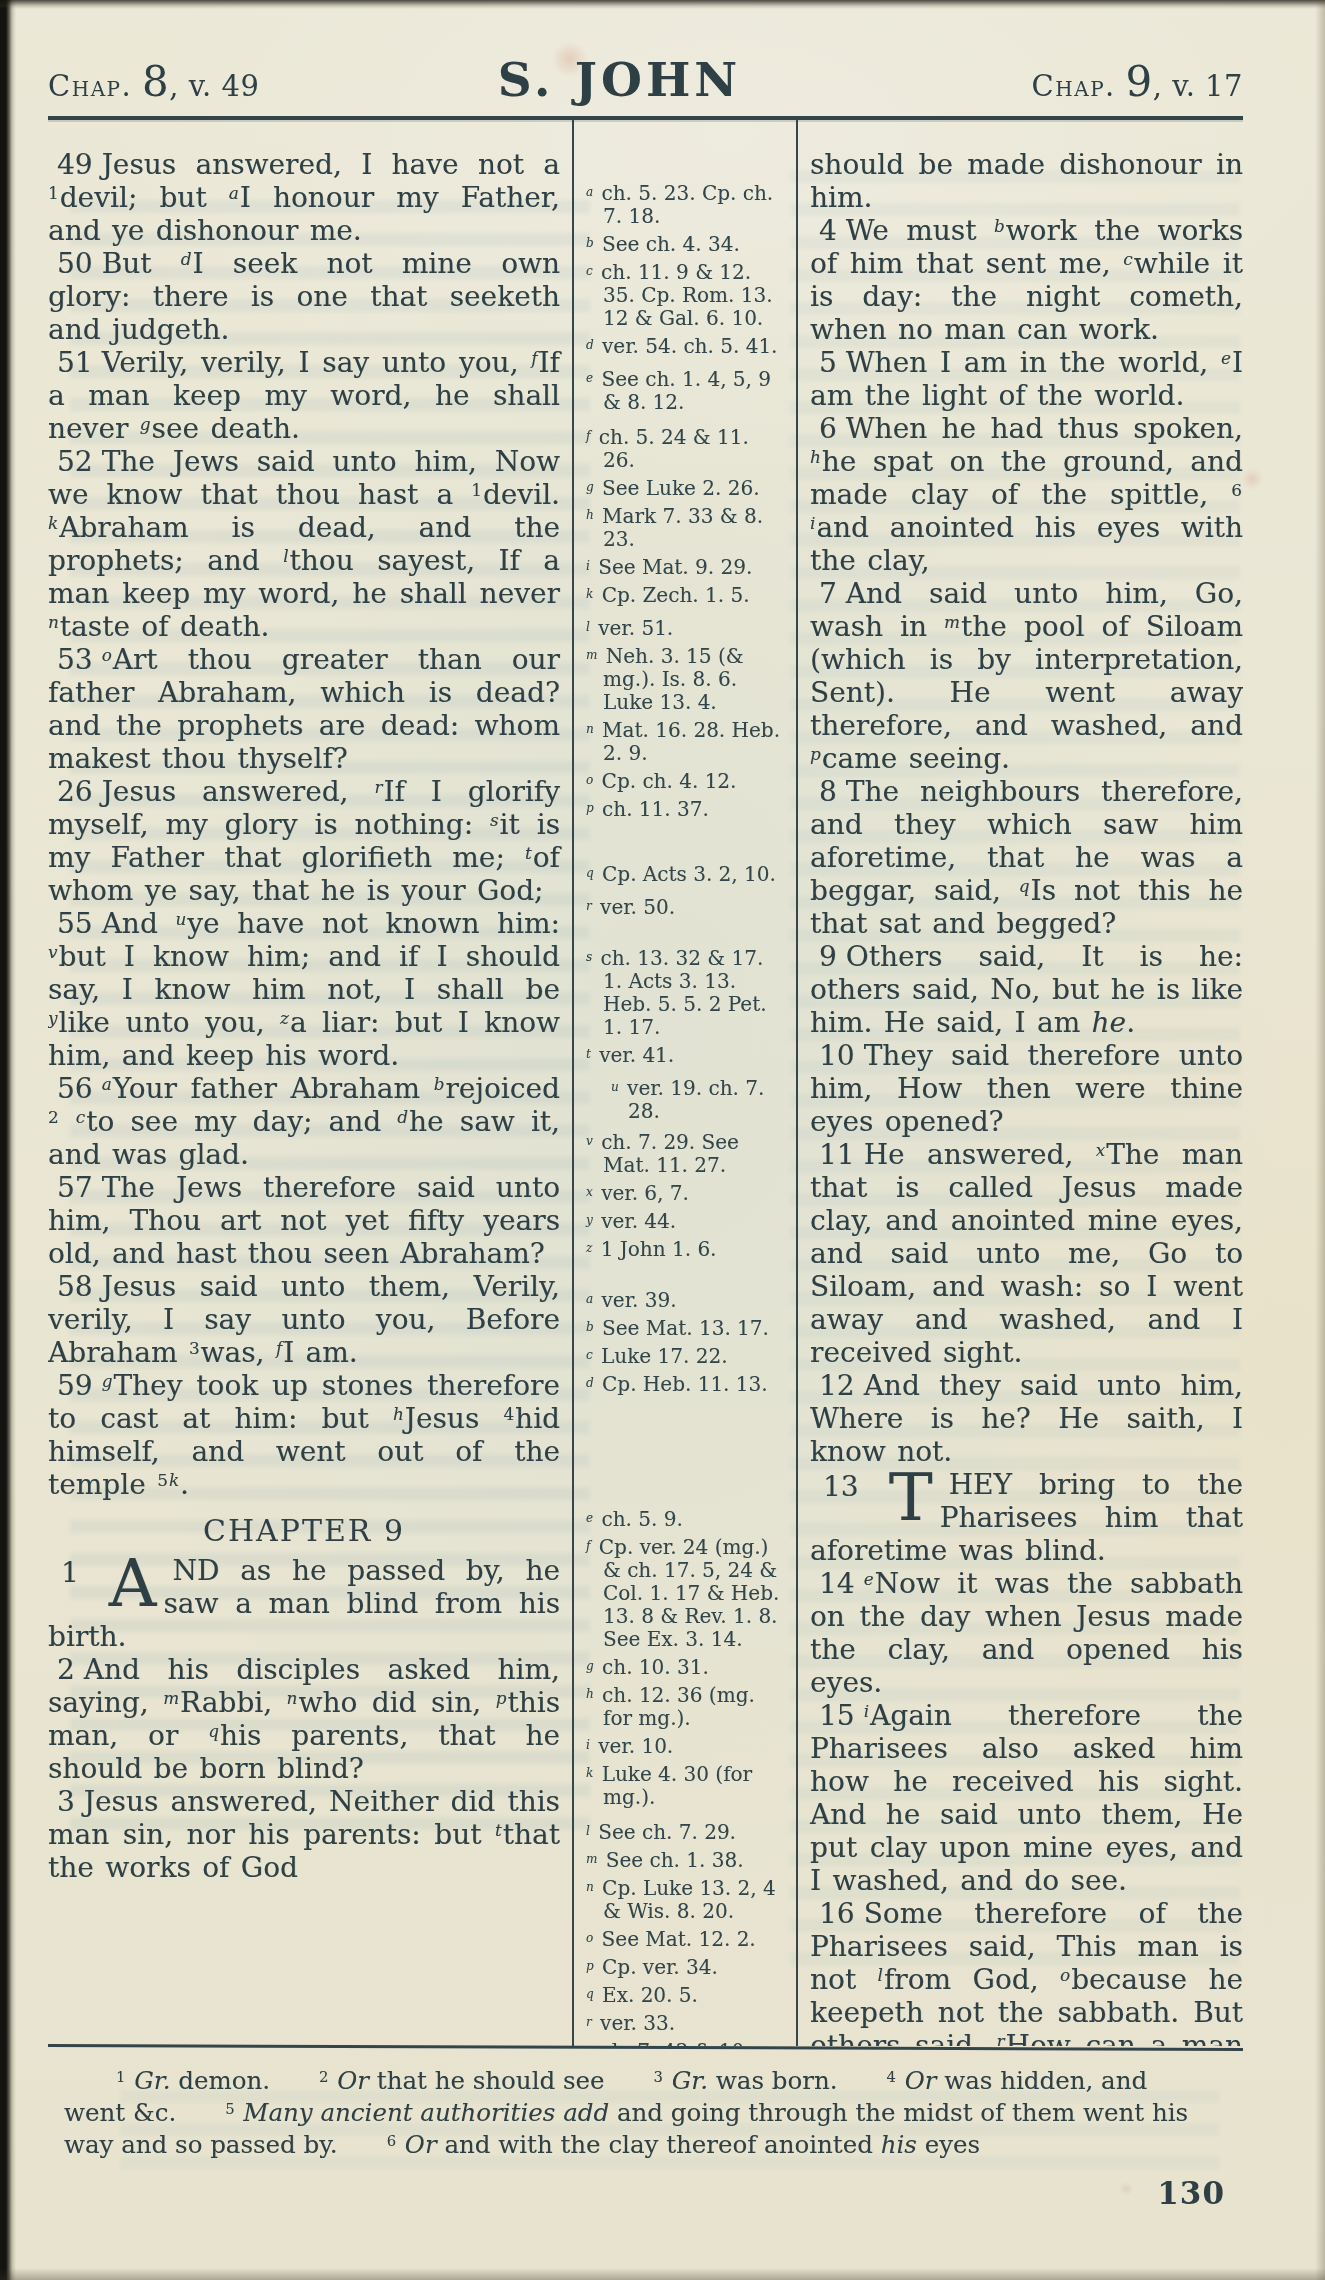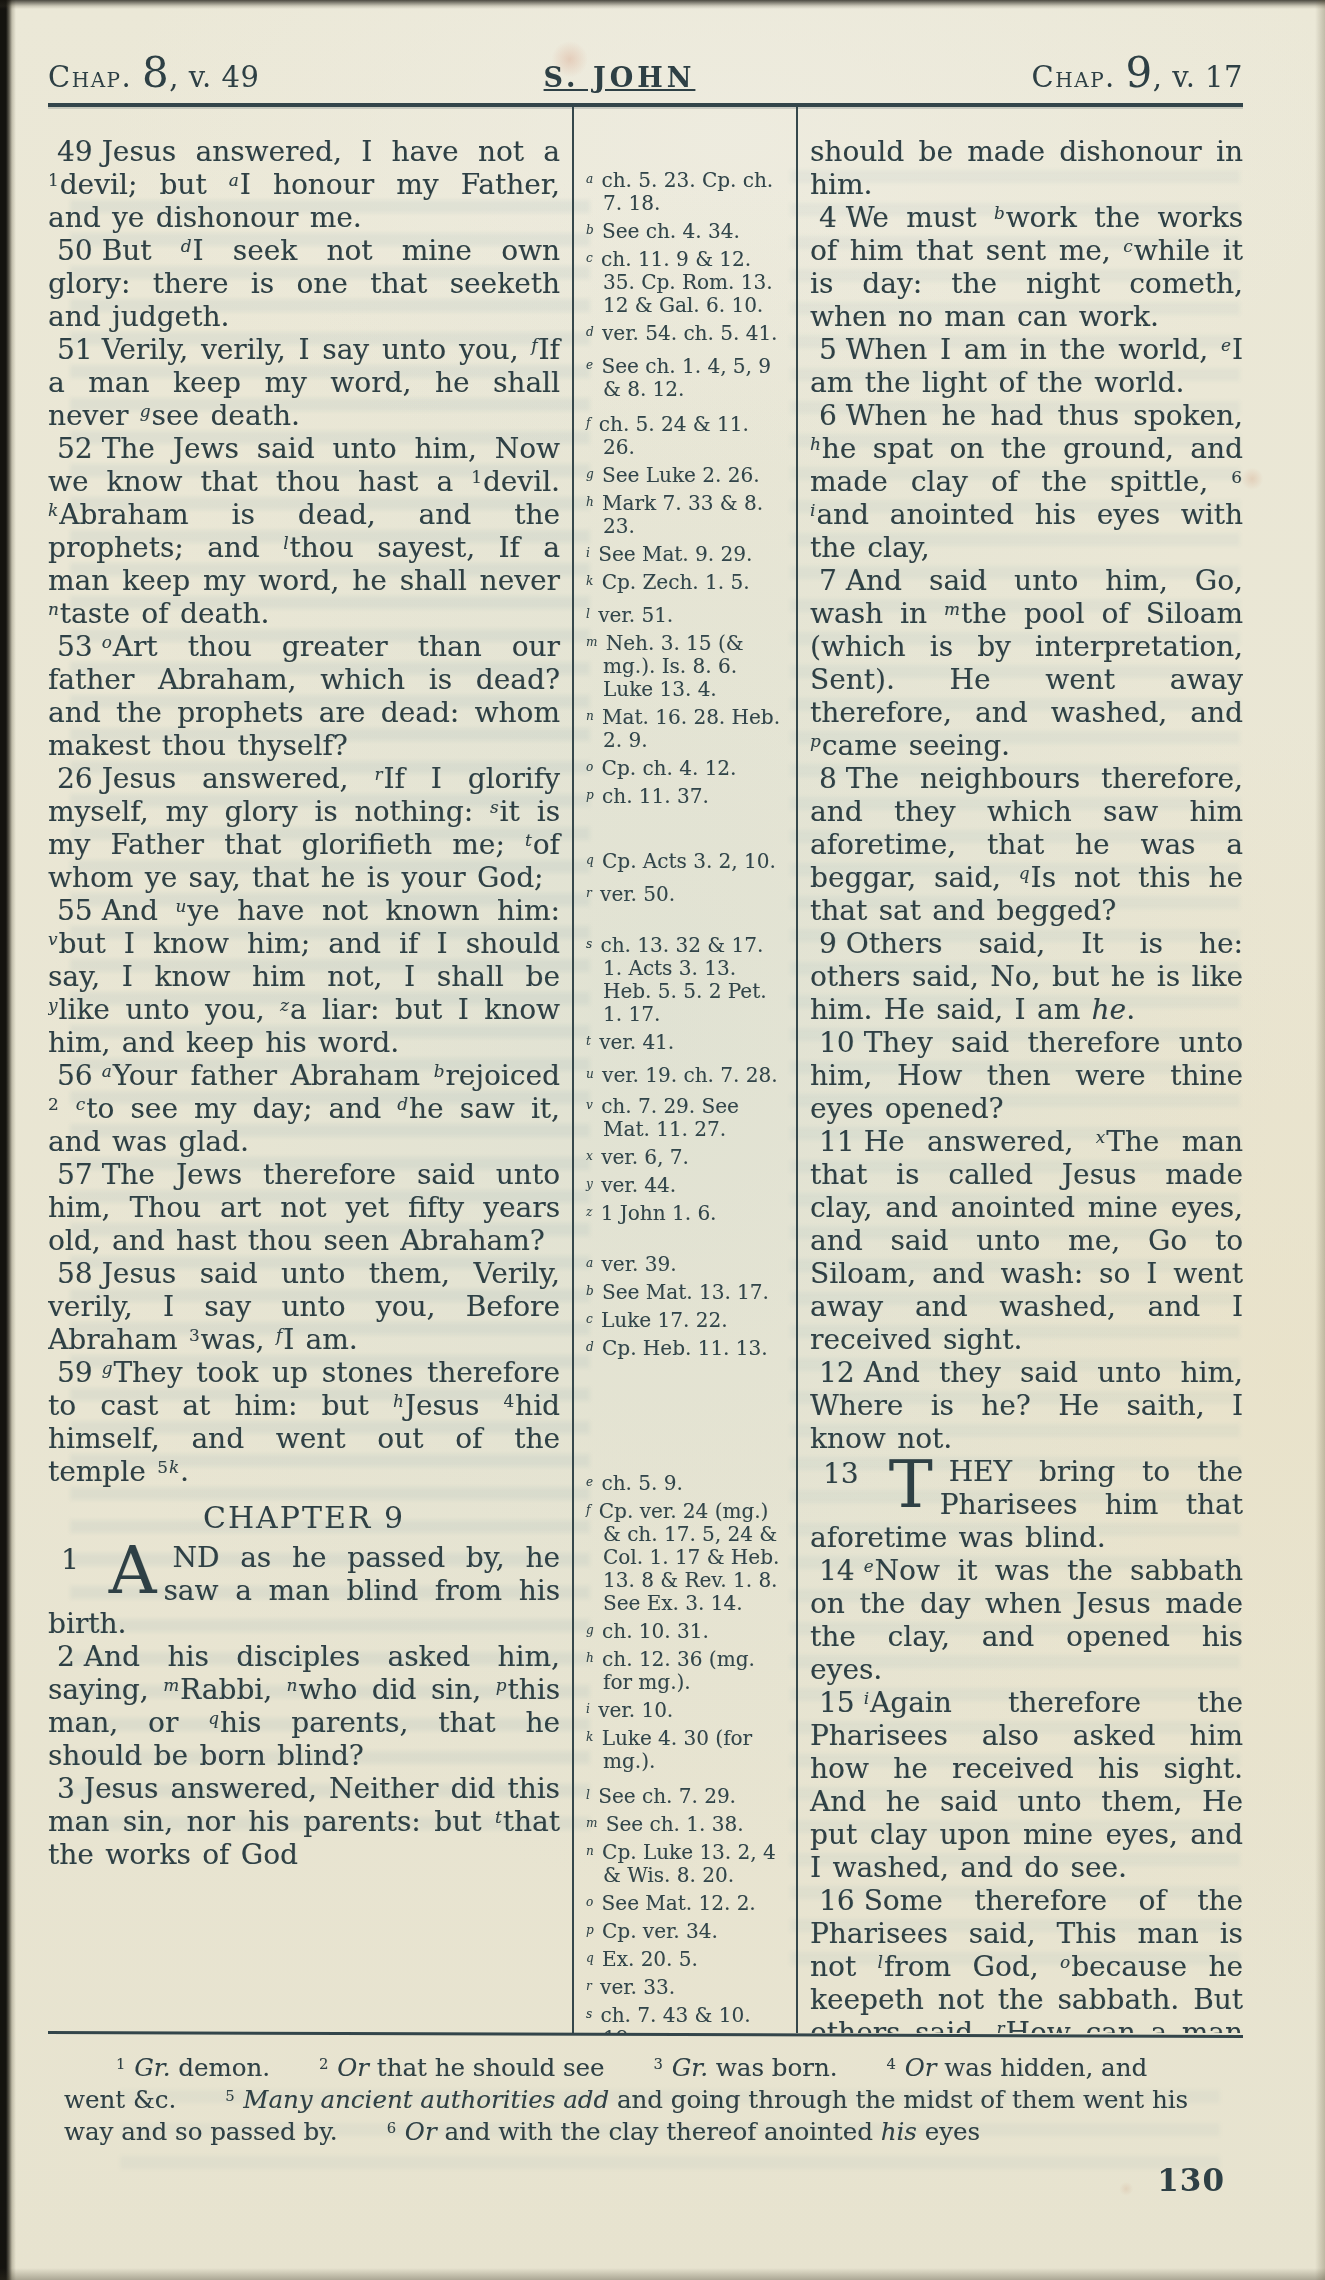--- a/index.html
+++ b/index.html
@@ -35,21 +35,21 @@
   .g2{left:790px;top:170px;width:450px;height:1800px;opacity:.8;}
   .g3{left:120px;top:2090px;width:1100px;height:90px;opacity:.7;}
 
   .content{position:relative;z-index:2;padding:0 82px 0 48px;}
 
   
   .header{display:flex;justify-content:space-between;align-items:baseline;padding-top:52px;}
   .rh{font-size:29px;letter-spacing:.5px;white-space:nowrap;}
   .rh .label{font-variant:small-caps;letter-spacing:1.5px;}
   .rh .num{font-size:42px;line-height:1;}
-  .title{font-size:27px;font-weight:bold;letter-spacing:4px;transform:translateX(-26px);text-decoration:underline;}
+  .title{font-size:47px;font-weight:bold;letter-spacing:4px;transform:translateX(-26px);}
   .hrule{height:4px;background:#33454a;margin-top:9px;box-shadow:0 2px 0 rgba(51,69,74,.18);}
 
   
   .columns{display:grid;grid-template-columns:512px 2px 198px 2px 1fr;column-gap:12px;
     height:1926px;overflow:hidden;}
   .vrule{background:#35474b;width:2px;height:100%;}
   .col{padding-top:28px;}
 
   .verse{margin:0;text-align:justify;font-size:28px;line-height:33px;
     text-indent:9px;word-spacing:2.5px;
@@ -70,21 +70,21 @@
   .ref{margin-top:5px;padding-left:17px;text-indent:-17px;text-align:left;
     text-shadow:.3px .3px 0 rgba(46,64,69,.25);}
   .ref .rl{font-style:italic;top:-.35em;margin-right:2px;}
   .ref:nth-child(1){margin-top:52px;}
   .ref:nth-child(5){margin-top:10px;}
   .ref:nth-child(6){margin-top:12px;}
   .ref:nth-child(11){margin-top:10px;}
   .ref:nth-child(16){margin-top:42px;}
   .ref:nth-child(17){margin-top:10px;}
   .ref:nth-child(18){margin-top:28px;}
-  .ref:nth-child(20){margin-top:10px;}
+  .ref:nth-child(20){margin-top:10px;margin-left:25px;}
   .ref:nth-child(21){margin-top:8px;}
   .ref:nth-child(25){margin-top:28px;}
   .ref:nth-child(29){margin-top:112px;}
   .ref:nth-child(35){margin-top:12px;}
 
   .frule{height:3px;background:#33454a;transform:rotate(.18deg);}
   .footnotes{margin-top:16px;font-size:24.5px;line-height:32px;padding-left:16px;
     text-shadow:.3px .3px 0 rgba(46,64,69,.25);}
   .fline:first-child{text-indent:52px;}
   .page-number{text-align:right;font-size:31px;font-weight:bold;letter-spacing:1px;

